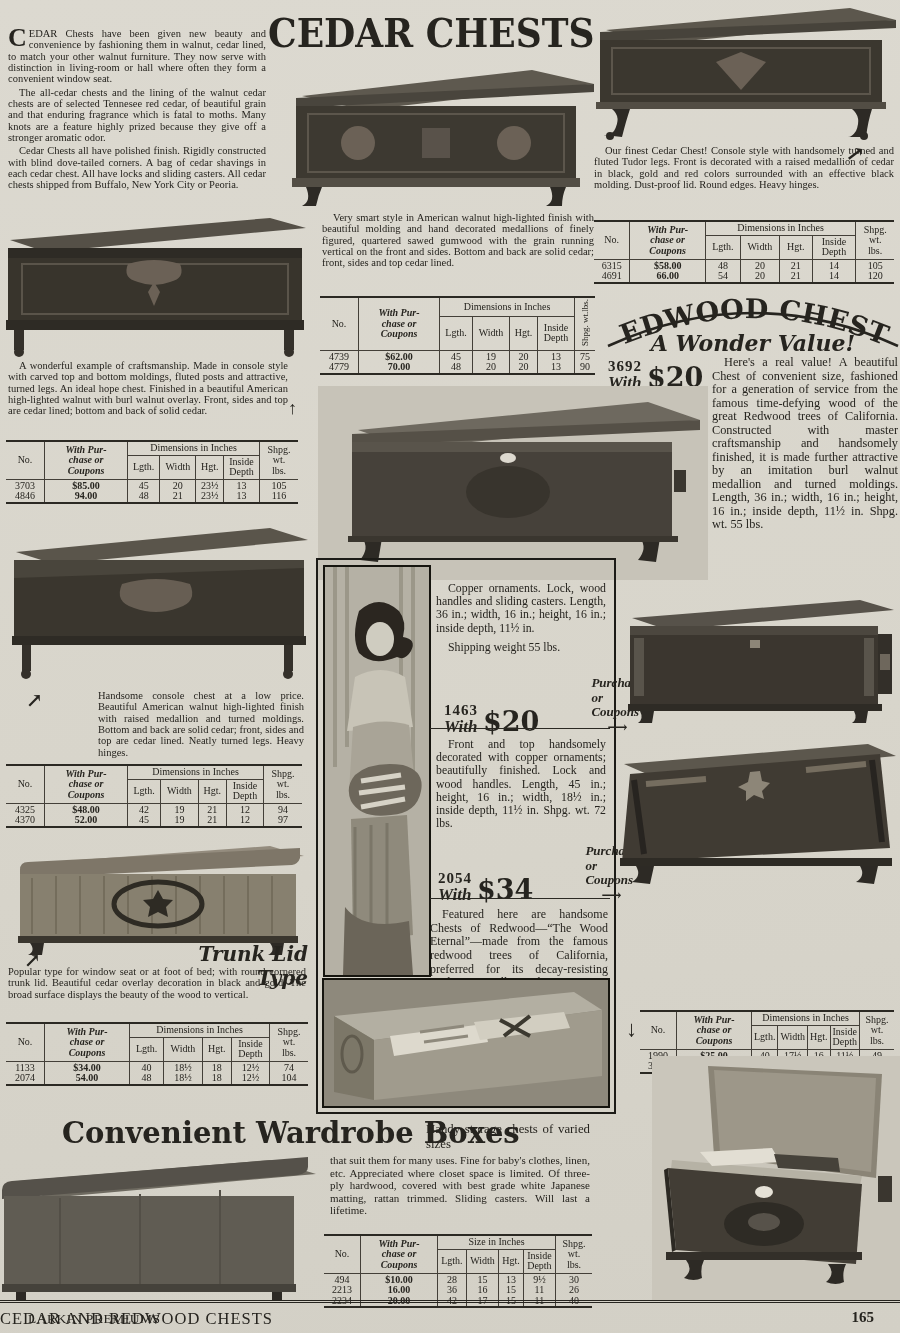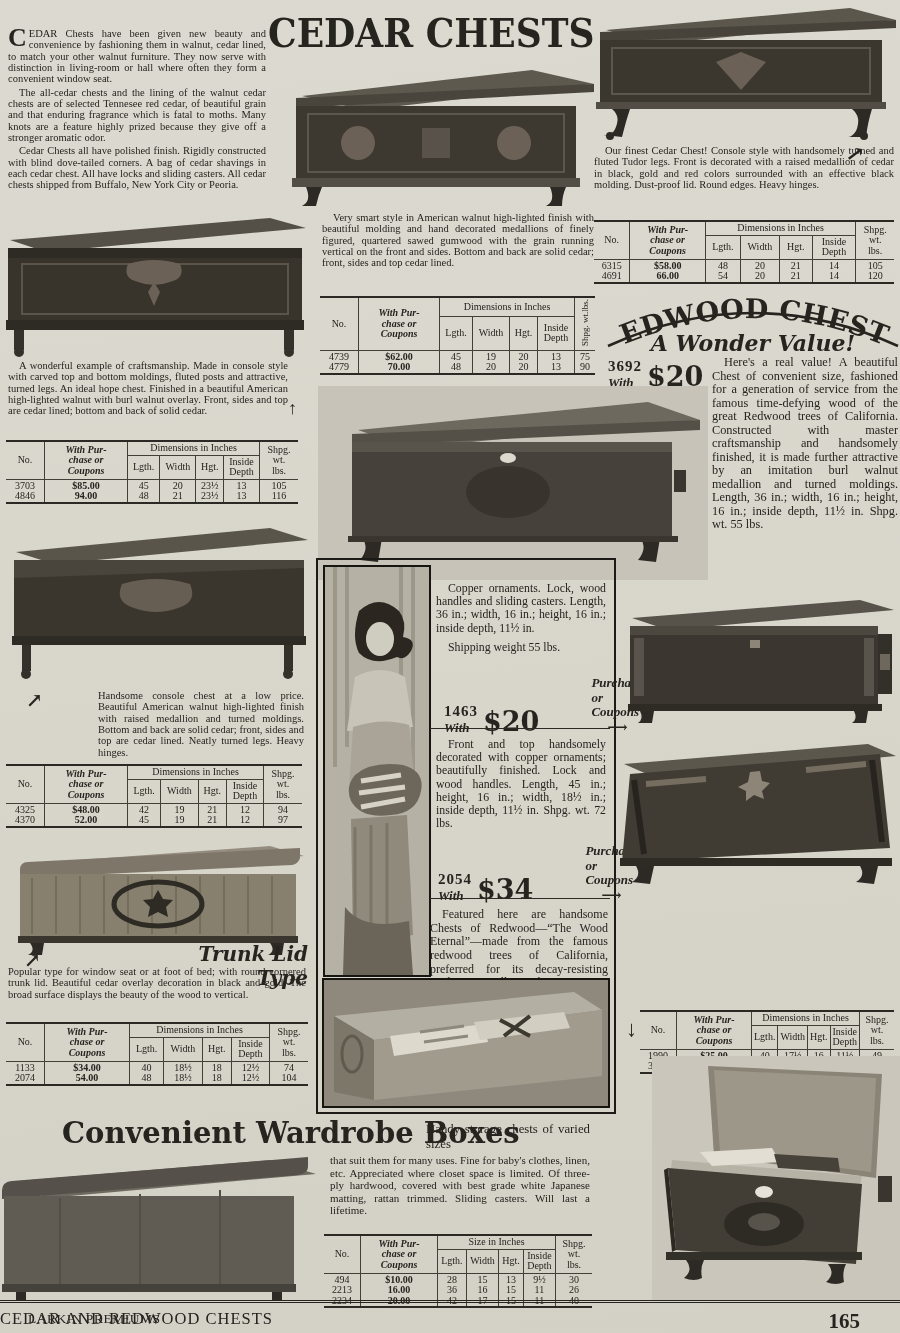--- a/index.html
+++ b/index.html
@@ -28,21 +28,21 @@
   table.ctab tbody tr:first-child td{border-top:1px solid #433f38;padding-top:1px;}
   table.ctab td.price{font-weight:bold;}
   th.rot{width:16px;}
   th.rot span{writing-mode:vertical-rl;transform:rotate(180deg);display:inline-block;
               font-size:9px;line-height:1;}
   
   .offer{font-weight:bold;line-height:1;}
   .offer .row{display:flex;align-items:flex-end;gap:5px;}
   .offer .nw{text-align:left;}
   .offer .nw .n{font-size:15px;letter-spacing:1px;}
-  .offer .nw .w{font-style:italic;font-size:13px;}
+  .offer .nw .w{font-style:italic;font-size:17px;}
   .offer .price{font-size:27px;font-family:"DejaVu Serif",serif;}
   .offer .pc{font-style:italic;font-size:13px;line-height:1.12;margin-left:47px;}
   .offer .arr{font-size:14px;letter-spacing:-2px;display:block;text-align:center;}
   .rule{border-top:1.5px solid #2b2923;height:0;}
   .arrow-glyph{font-weight:bold;color:#26241f;}
   
   #center-box{border:2px solid #1c1b17;}
   .caphead{font-style:italic;font-weight:bold;font-size:20px;font-family:"DejaVu Serif",serif;}
   .footer{border-top:3px double #26241f;}
 </style>
@@ -612,16 +612,16 @@
           <td class="vl">15</td>
           <td class="vl">11</td>
           <td class="vl">40</td>
       </tr>
     </tbody>
   </table>
 
   <div class="abs footer" style="left:0;top:1300px;width:900px;height:33px;">
     <span class="abs" style="left:28px;top:8px;font-size:13.5px;letter-spacing:0.5px;">LARKIN PREMIUMS</span>
     <span class="abs" style="left:0;top:6px;width:900px;text-align:left;font-size:16.5px;letter-spacing:1px;">CEDAR AND REDWOOD CHESTS</span>
-    <span class="abs b" style="right:40px;top:6px;font-size:21px;">165</span>
+    <span class="abs b" style="right:26px;top:6px;font-size:15px;">165</span>
   </div>
 
 </div>
 
 </body></html>

